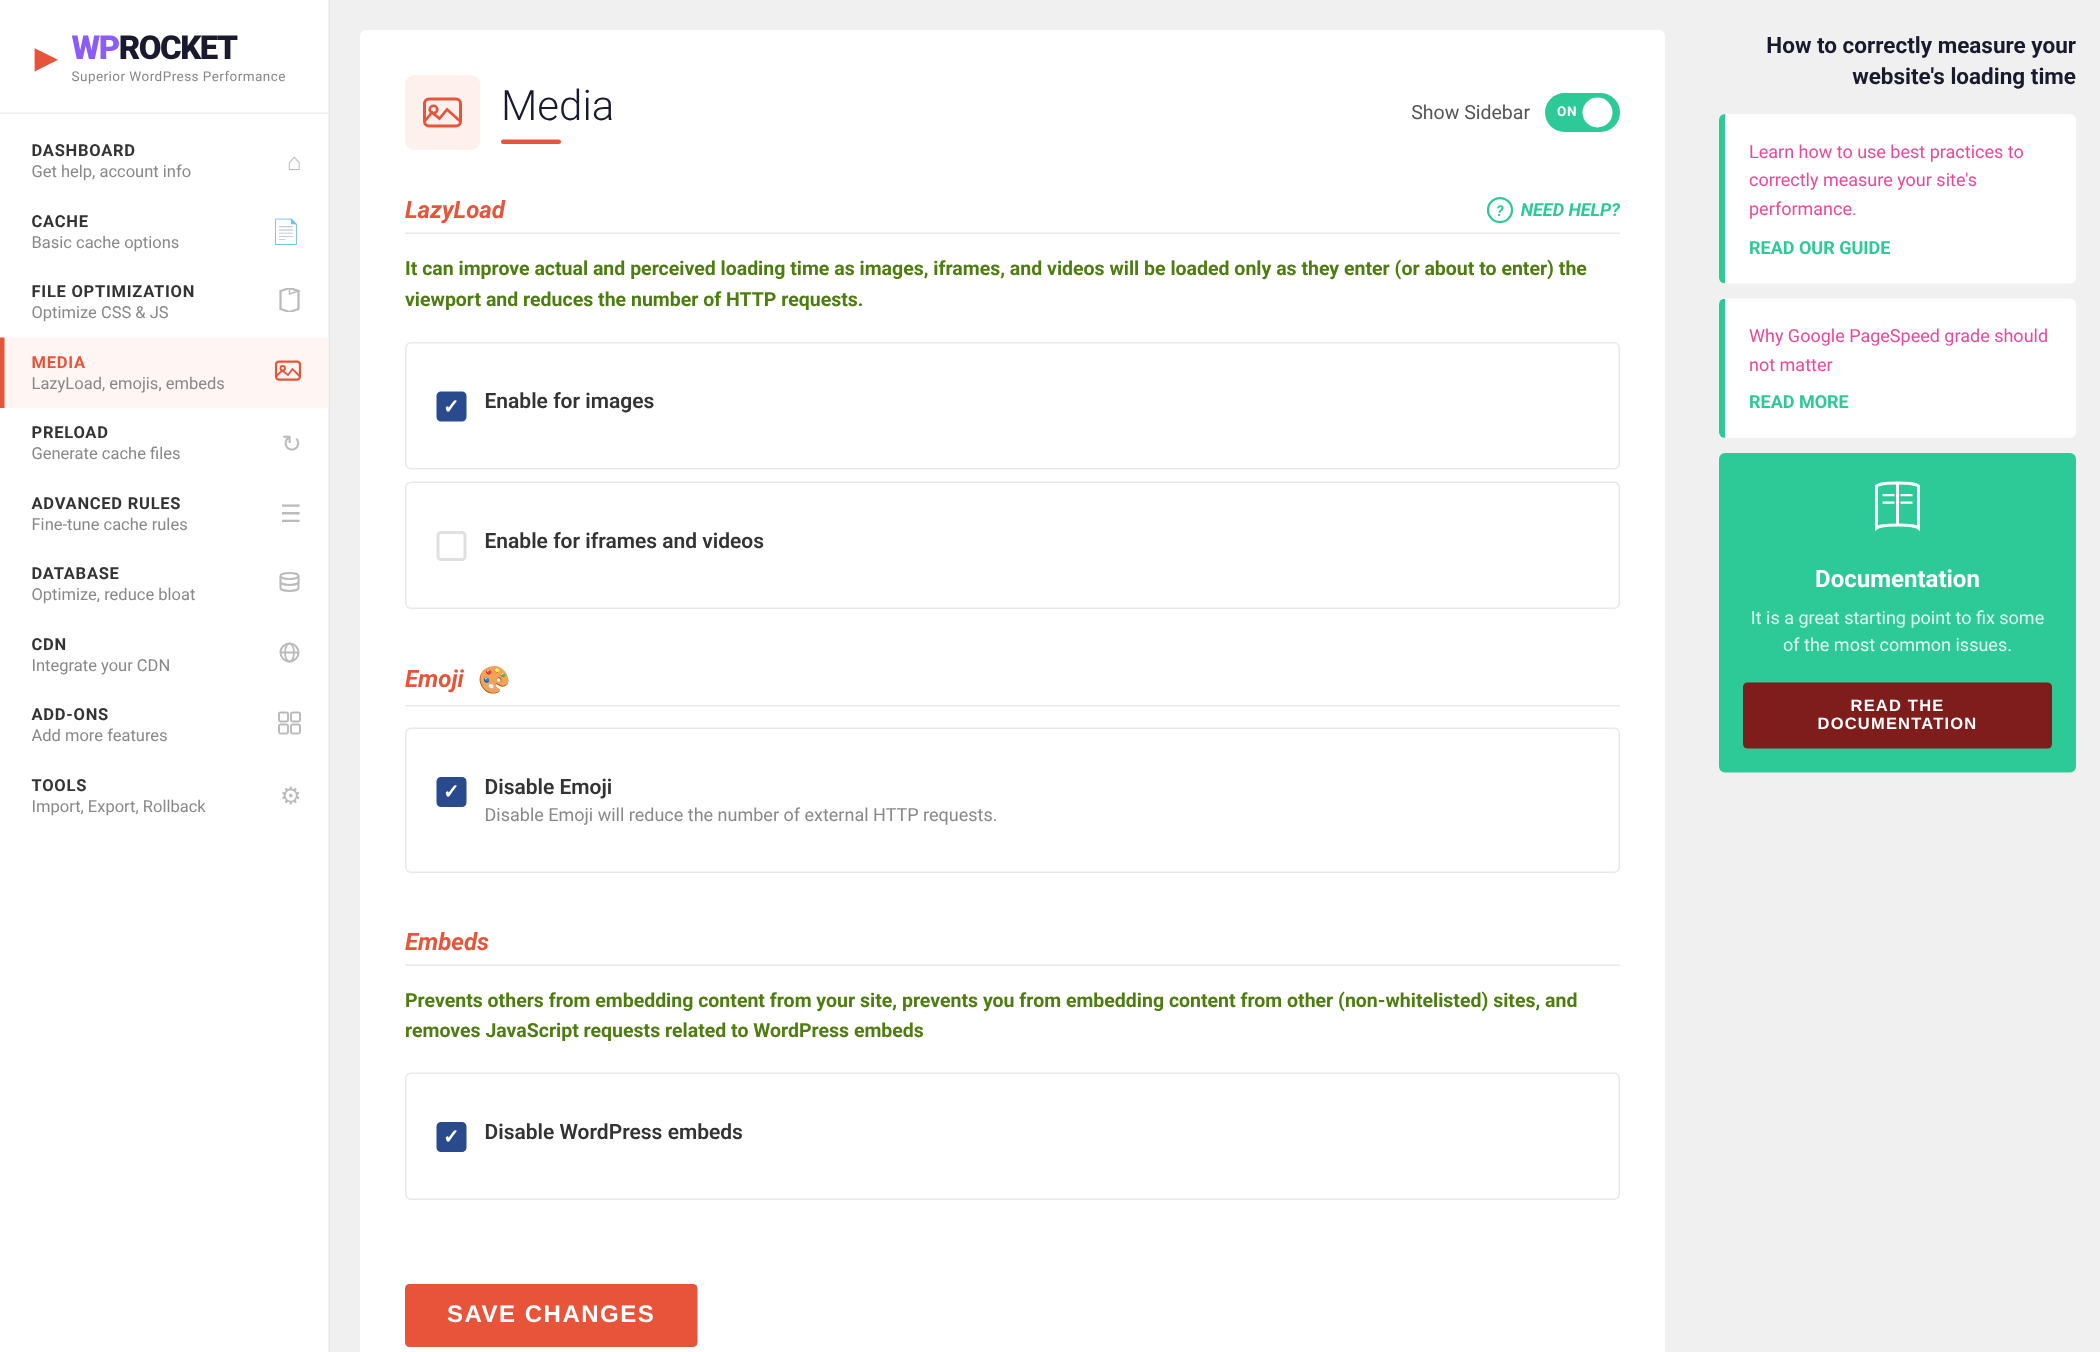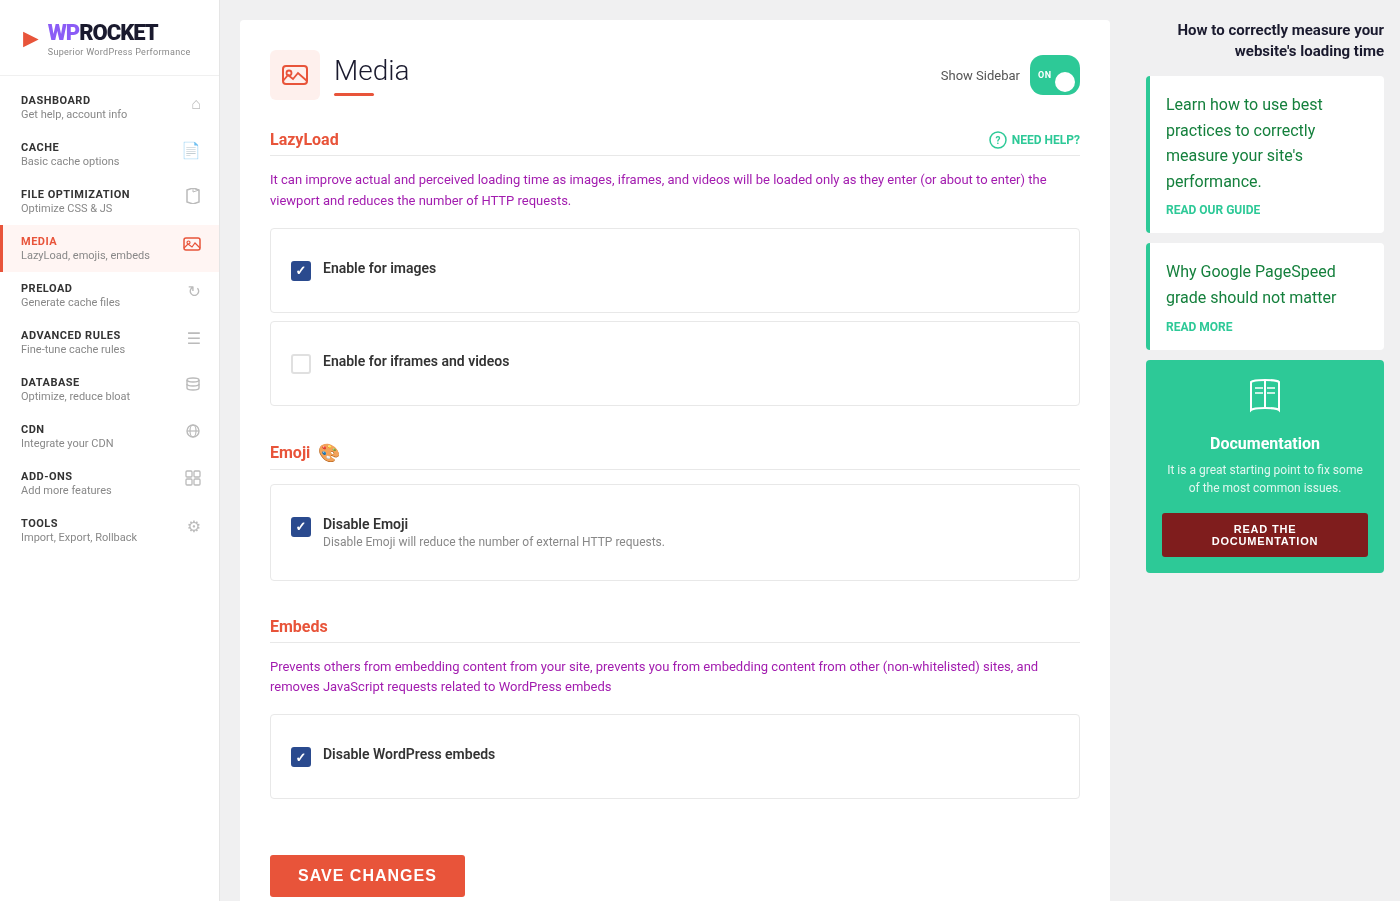--- a/index.html
+++ b/index.html
@@ -53,20 +53,21 @@
       letter-spacing: 0.3px;
     }
 
     .nav-items {
       flex: 1;
       padding: 8px 0;
     }
 
     .nav-item {
       display: flex;
+      align-items: center;
       justify-content: space-between;
       padding: 10px 18px;
       cursor: pointer;
       border-left: 3px solid transparent;
       transition: background 0.15s;
     }
 
     .nav-item.active {
       border-left-color: #e8543a;
       background: #fff5f3;
@@ -173,21 +174,21 @@
     }
 
     .show-sidebar-label {
       font-size: 13px;
       color: #555;
     }
 
     .toggle-switch {
       position: relative;
       width: 50px;
-      height: 40px;
+      height: 26px;
     }
 
     .toggle-switch input {
       opacity: 0;
       width: 0;
       height: 0;
     }
 
     .toggle-slider {
       position: absolute;
@@ -225,20 +226,21 @@
     
     .section {
       margin-bottom: 36px;
     }
 
     .section-header {
       display: flex;
       align-items: flex-end;
       justify-content: space-between;
       margin-bottom: 6px;
+      font-style: italic;
     }
 
     .section-title {
       font-size: 16px;
       font-weight: 700;
       color: #e8543a;
       display: flex;
       align-items: center;
       gap: 8px;
     }
@@ -255,23 +257,24 @@
       gap: 5px;
       font-size: 12px;
       font-weight: 700;
       color: #2dc997;
       text-decoration: none;
       cursor: pointer;
     }
 
     .section-desc {
       font-size: 13px;
-      color: #a21caf;
+      color: #4d7c0f;
       line-height: 1.6;
       margin-bottom: 16px;
+      font-weight: bold;
     }
 
     
     .checkbox-item {
       border: 1px solid #e8e8e8;
       border-radius: 4px;
       padding: 31px 20px;
       margin-bottom: 8px;
       display: flex;
       align-items: flex-start;
@@ -353,22 +356,22 @@
 
     .info-card {
       background: #fff;
       border-radius: 4px;
       padding: 16px;
       margin-bottom: 10px;
       border-left: 4px solid #2dc997;
     }
 
     .info-card-text {
-      font-size: 16px;
-      color: #15803d;
+      font-size: 12px;
+      color: #ec4899;
       line-height: 1.6;
       margin-bottom: 8px;
     }
 
     .info-card-link {
       font-size: 12px;
       font-weight: 700;
       color: #2dc997;
       text-transform: uppercase;
       text-decoration: none;

